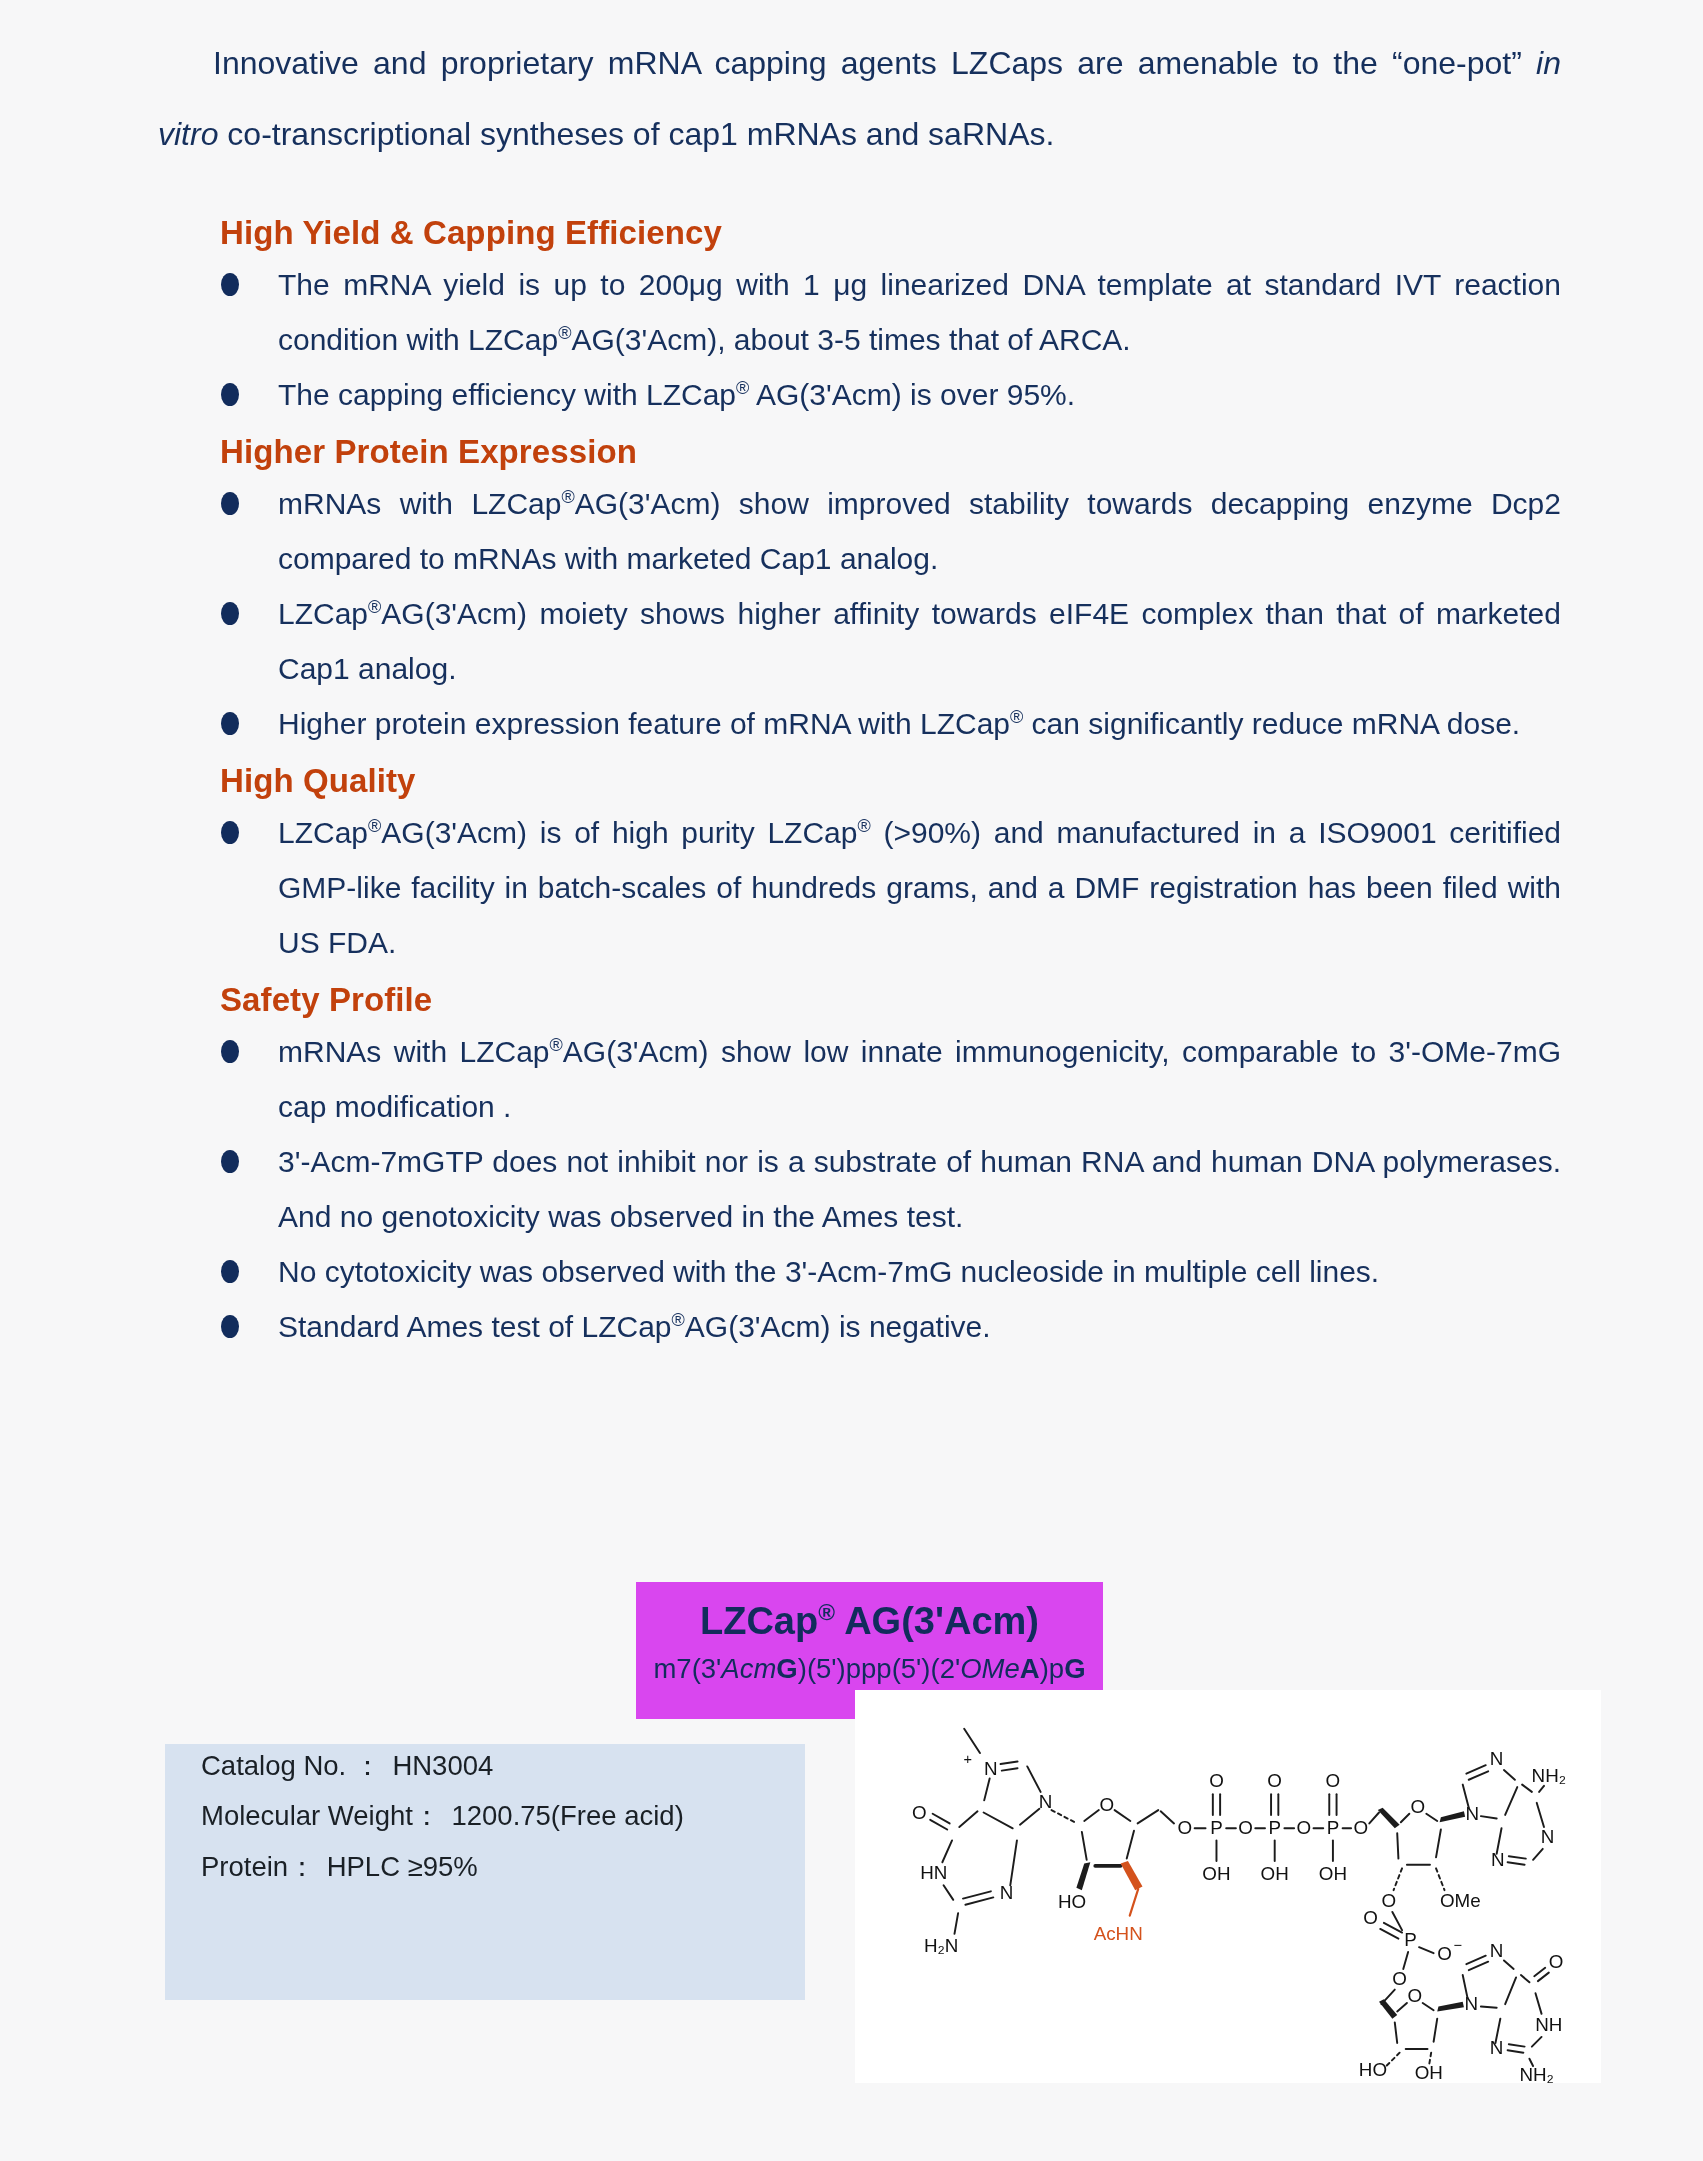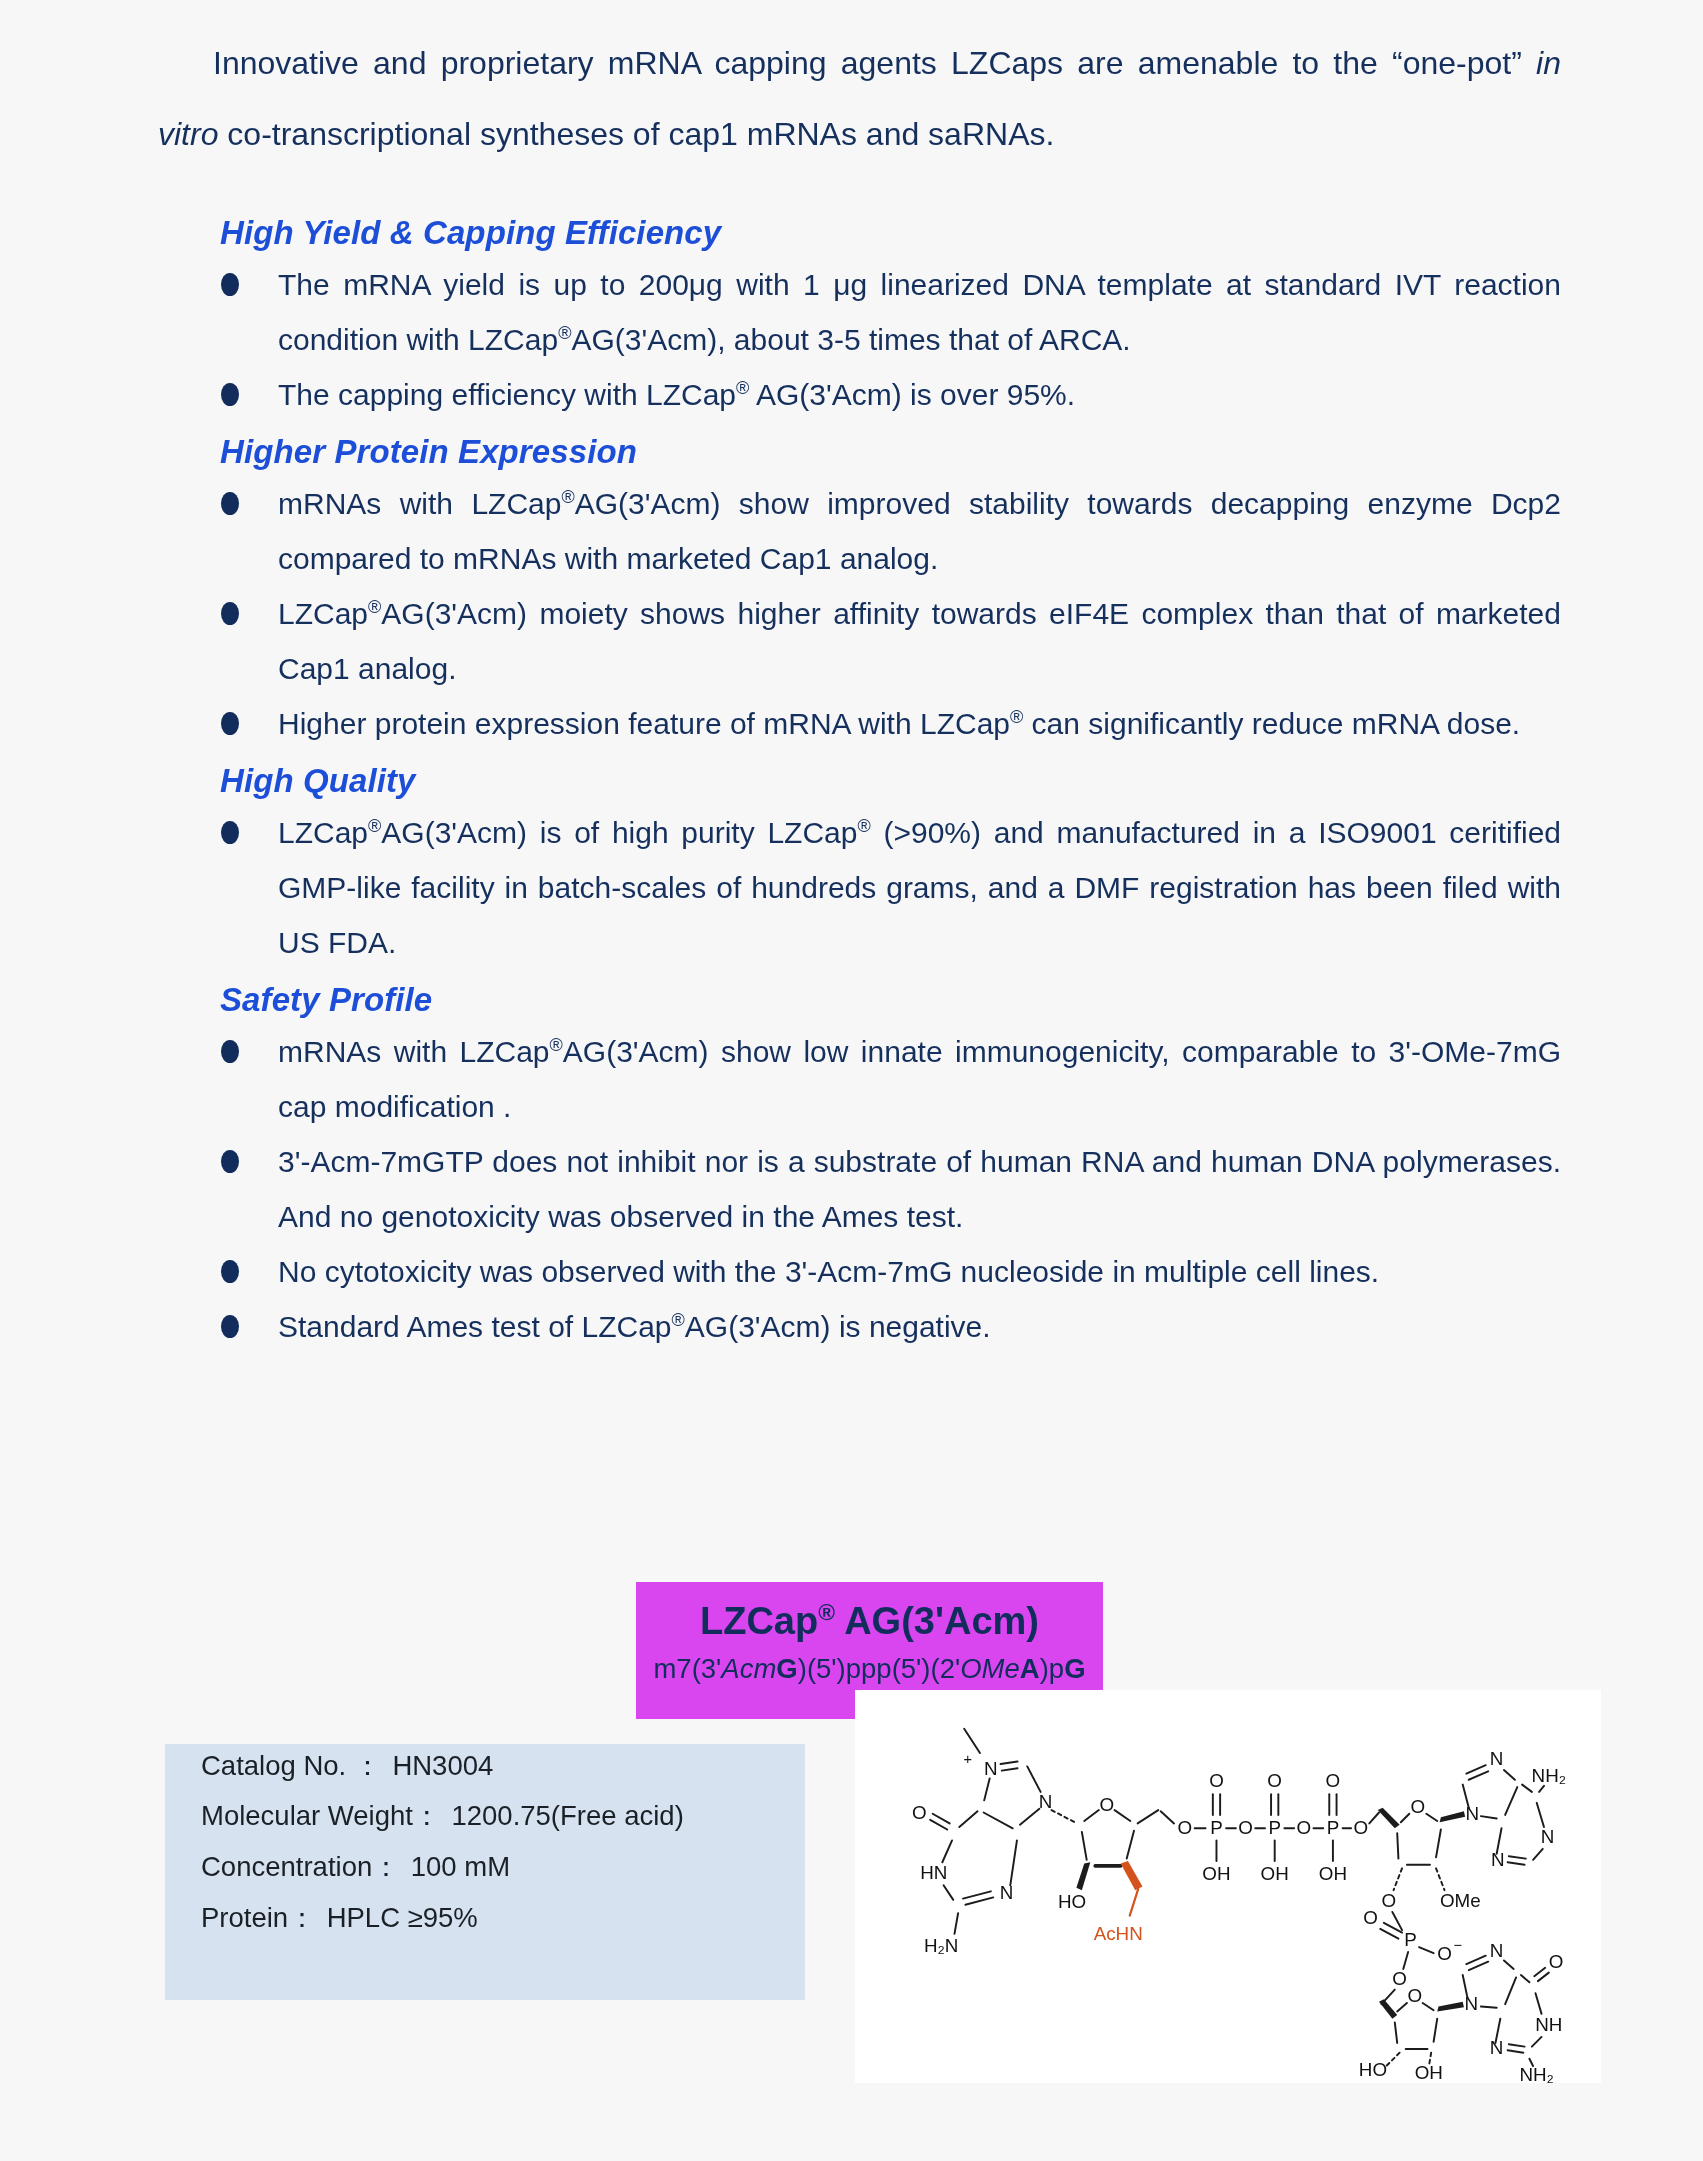--- a/index.html
+++ b/index.html
@@ -21,21 +21,21 @@
     color:#16305d;margin:0;
   }
   .intro i{font-style:italic;}
 
   
   .content{
     position:absolute;left:158px;top:203px;width:1403px;
   }
   .section-heading{
     font-size:33px;line-height:43px;font-weight:700;
-    margin:8.2px 0 2.7px 62px;color:#1d4ed8;letter-spacing:0.1px;font-style:italic;
+    margin:8.2px 0 2.7px 62px;color:#c2410c;letter-spacing:0.1px;
   }
   .bullet{display:flex;align-items:flex-start;margin:0;}
   .dot{
     flex:0 0 auto;width:18px;height:23.4px;border-radius:50%;
     background:#122c5c;margin:16px 0 0 63px;
   }
   .btext{
     margin:0 0 0 39px;width:1283px;
     font-size:30px;line-height:55px;
     text-align:justify;color:#16305d;
@@ -144,23 +144,20 @@
     <p class="product-title">LZCap<sup>®</sup> AG(3'Acm)</p>
     <p class="product-formula">m7(3'<i>Acm</i><b>G</b>)(5')ppp(5')(2'<i>OMe</i><b>A</b>)p<b>G</b></p>
   </div>
 
   <div class="info-box">
     <div class="info-row">
       <span class="lbl">Catalog No. ：</span><span class="val">HN3004</span>
     </div>
     <div class="info-row">
       <span class="lbl">Molecular Weight：</span><span class="val">1200.75(Free acid)</span>
-    </div>
-    <div class="info-row">
-      <span class="lbl">Concentration：</span><span class="val">100 mM</span>
     </div>
     <div class="info-row">
       <span class="lbl">Protein：</span><span class="val">HPLC ≥95%</span>
     </div>
   </div>
 
   <div class="structure-box">
     <svg viewBox="0 0 1110 648" preserveAspectRatio="xMidYMid meet">
 
       <g>

